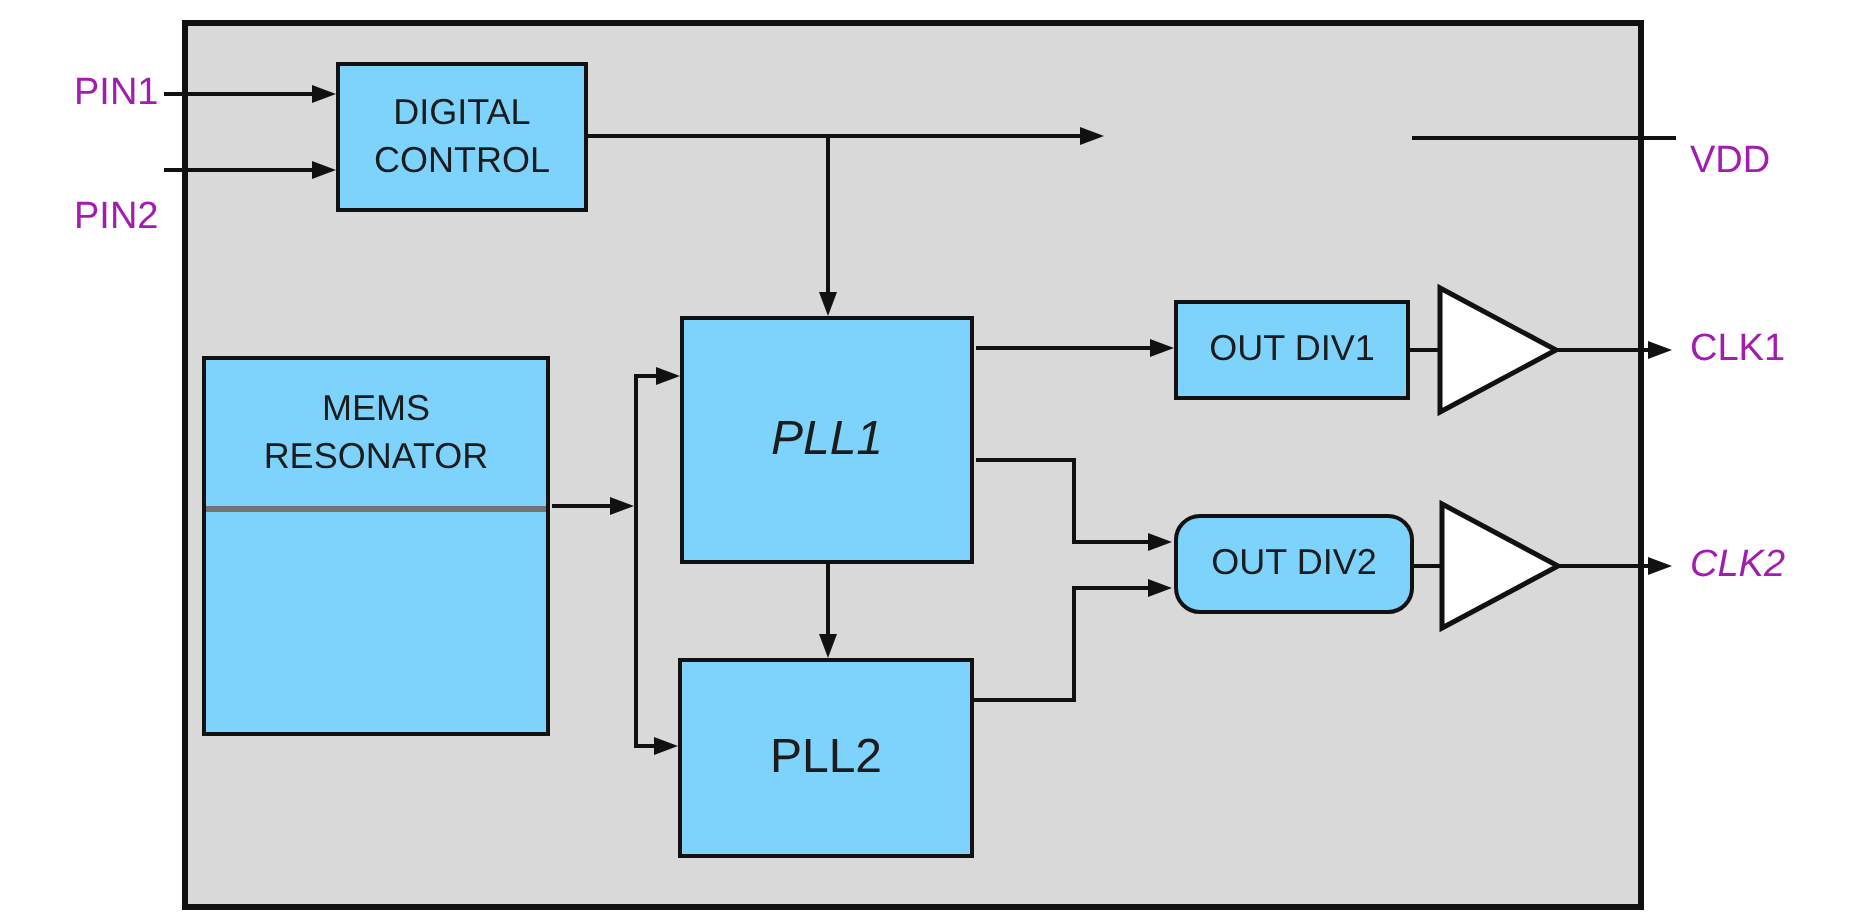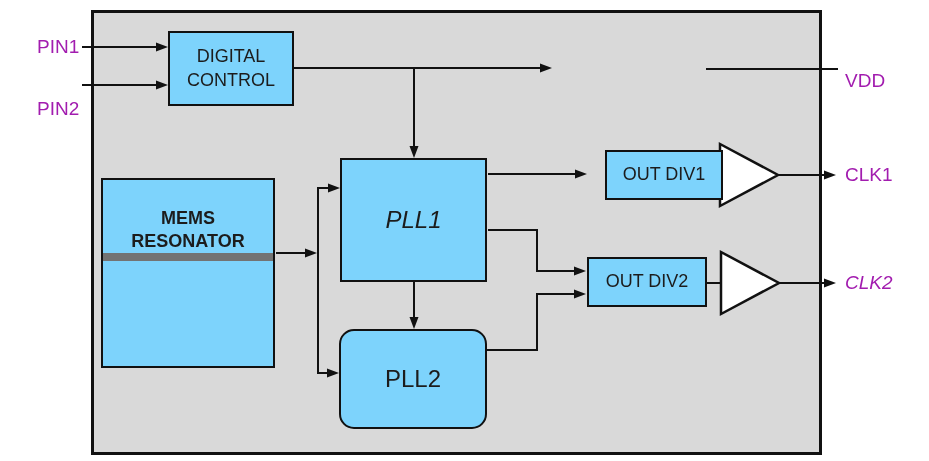--- a/index.html
+++ b/index.html
@@ -13,26 +13,26 @@
   }
   .wires{position:absolute;left:0;top:0;width:929px;height:461px;}
   .block{
     position:absolute;background:#7dd3fc;border:2px solid #111111;box-sizing:border-box;
     display:flex;align-items:center;justify-content:center;text-align:center;
     font-size:18px;line-height:1.28;color:#1c1c1c;white-space:pre-line;
   }
   .blk-digital{left:168px;top:31px;width:126px;height:75px;}
   .blk-supply{left:552px;top:30px;width:154px;height:77px;}
   .blk-mems{left:101px;top:178px;width:174px;height:190px;flex-direction:column;align-items:stretch;justify-content:flex-start;padding:0;}
-  .mems-top{height:73px;border-bottom:8px solid #737373;display:flex;align-items:flex-end;justify-content:center;white-space:pre-line;font-weight:bold;}
+  .mems-top{height:73px;border-bottom:3px solid #737373;display:flex;align-items:center;justify-content:center;white-space:pre-line;}
   .mems-bottom{flex:1;display:flex;align-items:center;justify-content:center;white-space:pre-line;}
   .blk-pll1{left:340px;top:158px;width:147px;height:124px;font-size:24px;font-style:italic;}
-  .blk-pll2{left:339px;top:329px;width:148px;height:100px;font-size:24px;border-radius:15px;}
-  .blk-outdiv1{left:605px;top:150px;width:118px;height:50px;}
-  .blk-outdiv2{left:587px;top:257px;width:120px;height:50px;}
+  .blk-pll2{left:339px;top:329px;width:148px;height:100px;font-size:24px;}
+  .blk-outdiv1{left:587px;top:150px;width:118px;height:50px;}
+  .blk-outdiv2{left:587px;top:257px;width:120px;height:50px;border-radius:13px;}
   .pin-label{
     position:absolute;font-size:19px;line-height:22px;color:#a21caf;white-space:nowrap;
   }
   .lbl-pin1{left:37px;top:36px;}
   .lbl-pin2{left:37px;top:74px;margin-top:24px;}
   .lbl-vdd{left:845px;top:70px;}
   .lbl-clk1{left:845px;top:164px;text-align:right;}
   .lbl-clk2{left:845px;top:272px;font-style:italic;}
 </style>
 </head>

